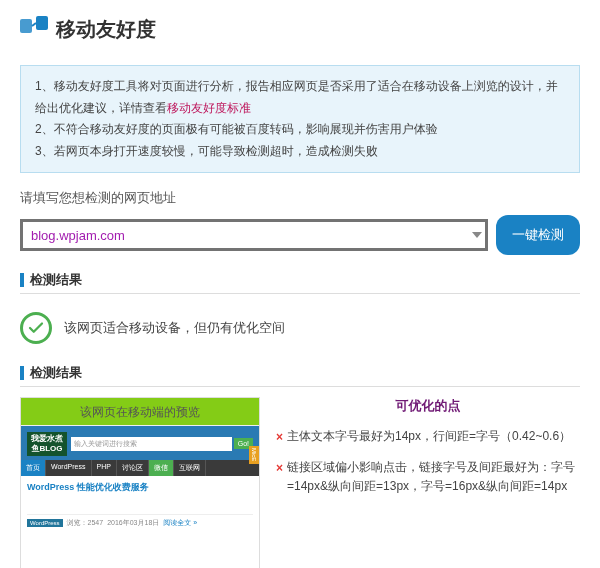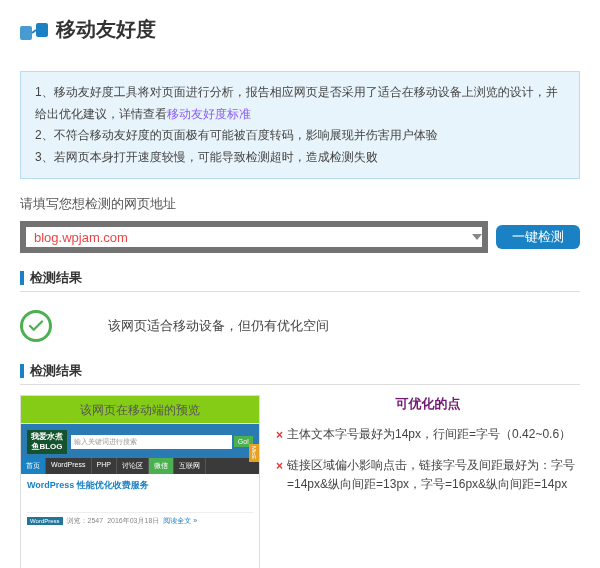--- a/index.html
+++ b/index.html
@@ -7,22 +7,22 @@
       font-family: "Microsoft YaHei", "PingFang SC", Arial, sans-serif;
       font-size: 13px;
       color: #333;
       background: #fff;
       width: 600px;
       min-height: 568px;
       padding: 16px 20px;
     }
     .page-title-row {
       display: flex;
-      align-items: flex-end;
-      margin-bottom: 28px;
+      align-items: flex-start;
+      margin-bottom: 22px;
     }
     .logo-icon {
       width: 28px;
       height: 20px;
       margin-right: 8px;
       display: inline-flex;
       align-items: center;
     }
     .page-title {
       font-size: 20px;
@@ -32,21 +32,21 @@
     .info-box {
       background: #e8f4fb;
       border: 1px solid #b8ddf0;
       padding: 10px 14px;
       margin-bottom: 16px;
       font-size: 12px;
       line-height: 1.8;
       color: #444;
     }
     .info-box a {
-      color: #8b5cf6;
+      color: #be185d;
       text-decoration: none;
     }
     .section-label {
       font-size: 13px;
       color: #555;
       margin-bottom: 8px;
     }
     .input-row {
       display: flex;
       align-items: center;
@@ -54,47 +54,47 @@
       gap: 8px;
     }
     .url-input-wrapper {
       position: relative;
       flex: 1;
     }
     .url-input {
       width: 100%;
       height: 32px;
       padding: 0 28px 0 8px;
-      border: 6px solid #737373;
+      border: 3px solid #737373;
       font-size: 13px;
       outline: none;
-      color: #ef4444;
+      color: #a21caf;
     }
     .dropdown-arrow {
       position: absolute;
       right: 6px;
       top: 50%;
       transform: translateY(-50%);
       width: 0;
       height: 0;
       border-left: 5px solid transparent;
       border-right: 5px solid transparent;
       border-top: 6px solid #888;
       cursor: pointer;
     }
     .check-btn {
       background: #1a82c4;
       color: #fff;
       border: none;
       padding: 0 16px;
-      height: 24px;
+      height: 40px;
       font-size: 13px;
       cursor: pointer;
       white-space: nowrap;
-      border-radius: 6px;
+      border-radius: 12px;
     }
     .result-section-header {
       border-bottom: 1px solid #ddd;
       padding-bottom: 4px;
       margin-bottom: 10px;
       font-size: 13px;
       color: #333;
       font-weight: bold;
       display: flex;
       align-items: center;
@@ -107,21 +107,20 @@
       background: #1a82c4;
       margin-right: 6px;
     }
     .result-row {
       display: flex;
       align-items: center;
       padding: 8px 0;
       margin-bottom: 12px;
       font-size: 13px;
       color: #444;
-      gap: 44px;
     }
     .check-circle {
       width: 32px;
       height: 32px;
       border-radius: 50%;
       border: 3px solid #4caf50;
       display: flex;
       align-items: center;
       justify-content: center;
       margin-right: 12px;

